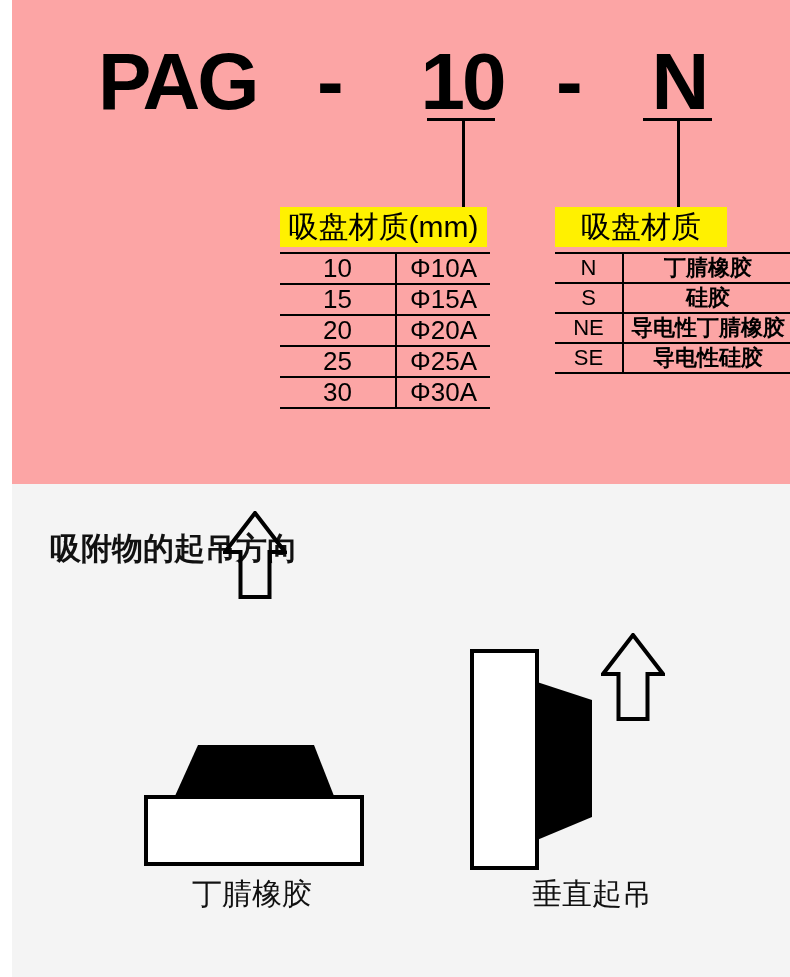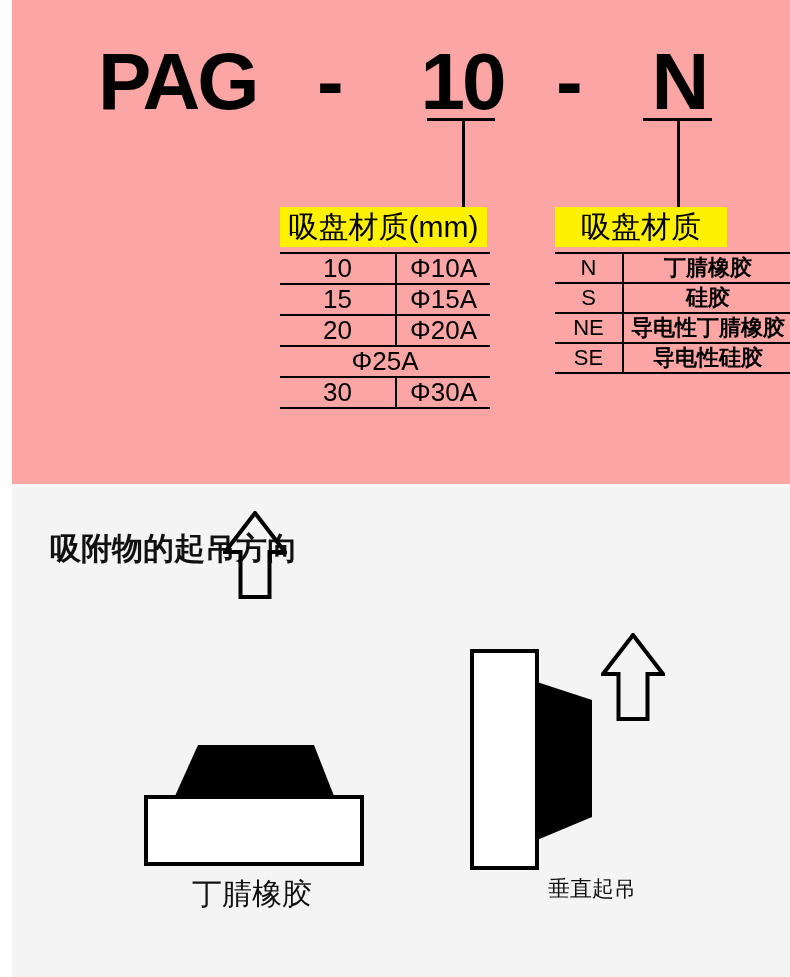--- a/index.html
+++ b/index.html
@@ -116,21 +116,21 @@
     background:#fff;border:4px solid #000;box-sizing:border-box;
   }
   .cup-v{
     left:525px;top:198px;width:55px;height:158px;
     background:#000;
     clip-path:polygon(0 0,55px 18px,55px 135px,0 158px);
   }
   .arrow-v{left:589px;top:149px;}
   .label-v{
     position:absolute;left:470px;top:390px;width:220px;
-    text-align:center;font-size:22px;color:#111;white-space:nowrap;
+    text-align:center;font-size:30px;color:#111;white-space:nowrap;
   }
 </style>
 </head>
 <body>
 
 <div class="canvas">
 
   <div>
     <span class="model-part mp-prefix">PAG</span>
     <span class="model-part mp-dash1">-</span>
@@ -152,20 +152,21 @@
       </div>
       <div class="trow">
         <div class="tc c1">15</div>
         <div class="tc c2">Φ15A</div>
       </div>
       <div class="trow">
         <div class="tc c1">20</div>
         <div class="tc c2">Φ20A</div>
       </div>
       <div class="trow">
+        <div class="tc c1">25</div>
         <div class="tc c2">Φ25A</div>
       </div>
       <div class="trow">
         <div class="tc c1">30</div>
         <div class="tc c2">Φ30A</div>
       </div>
     </div>
   </div>
 
   <div class="spec-table tbl-material">

